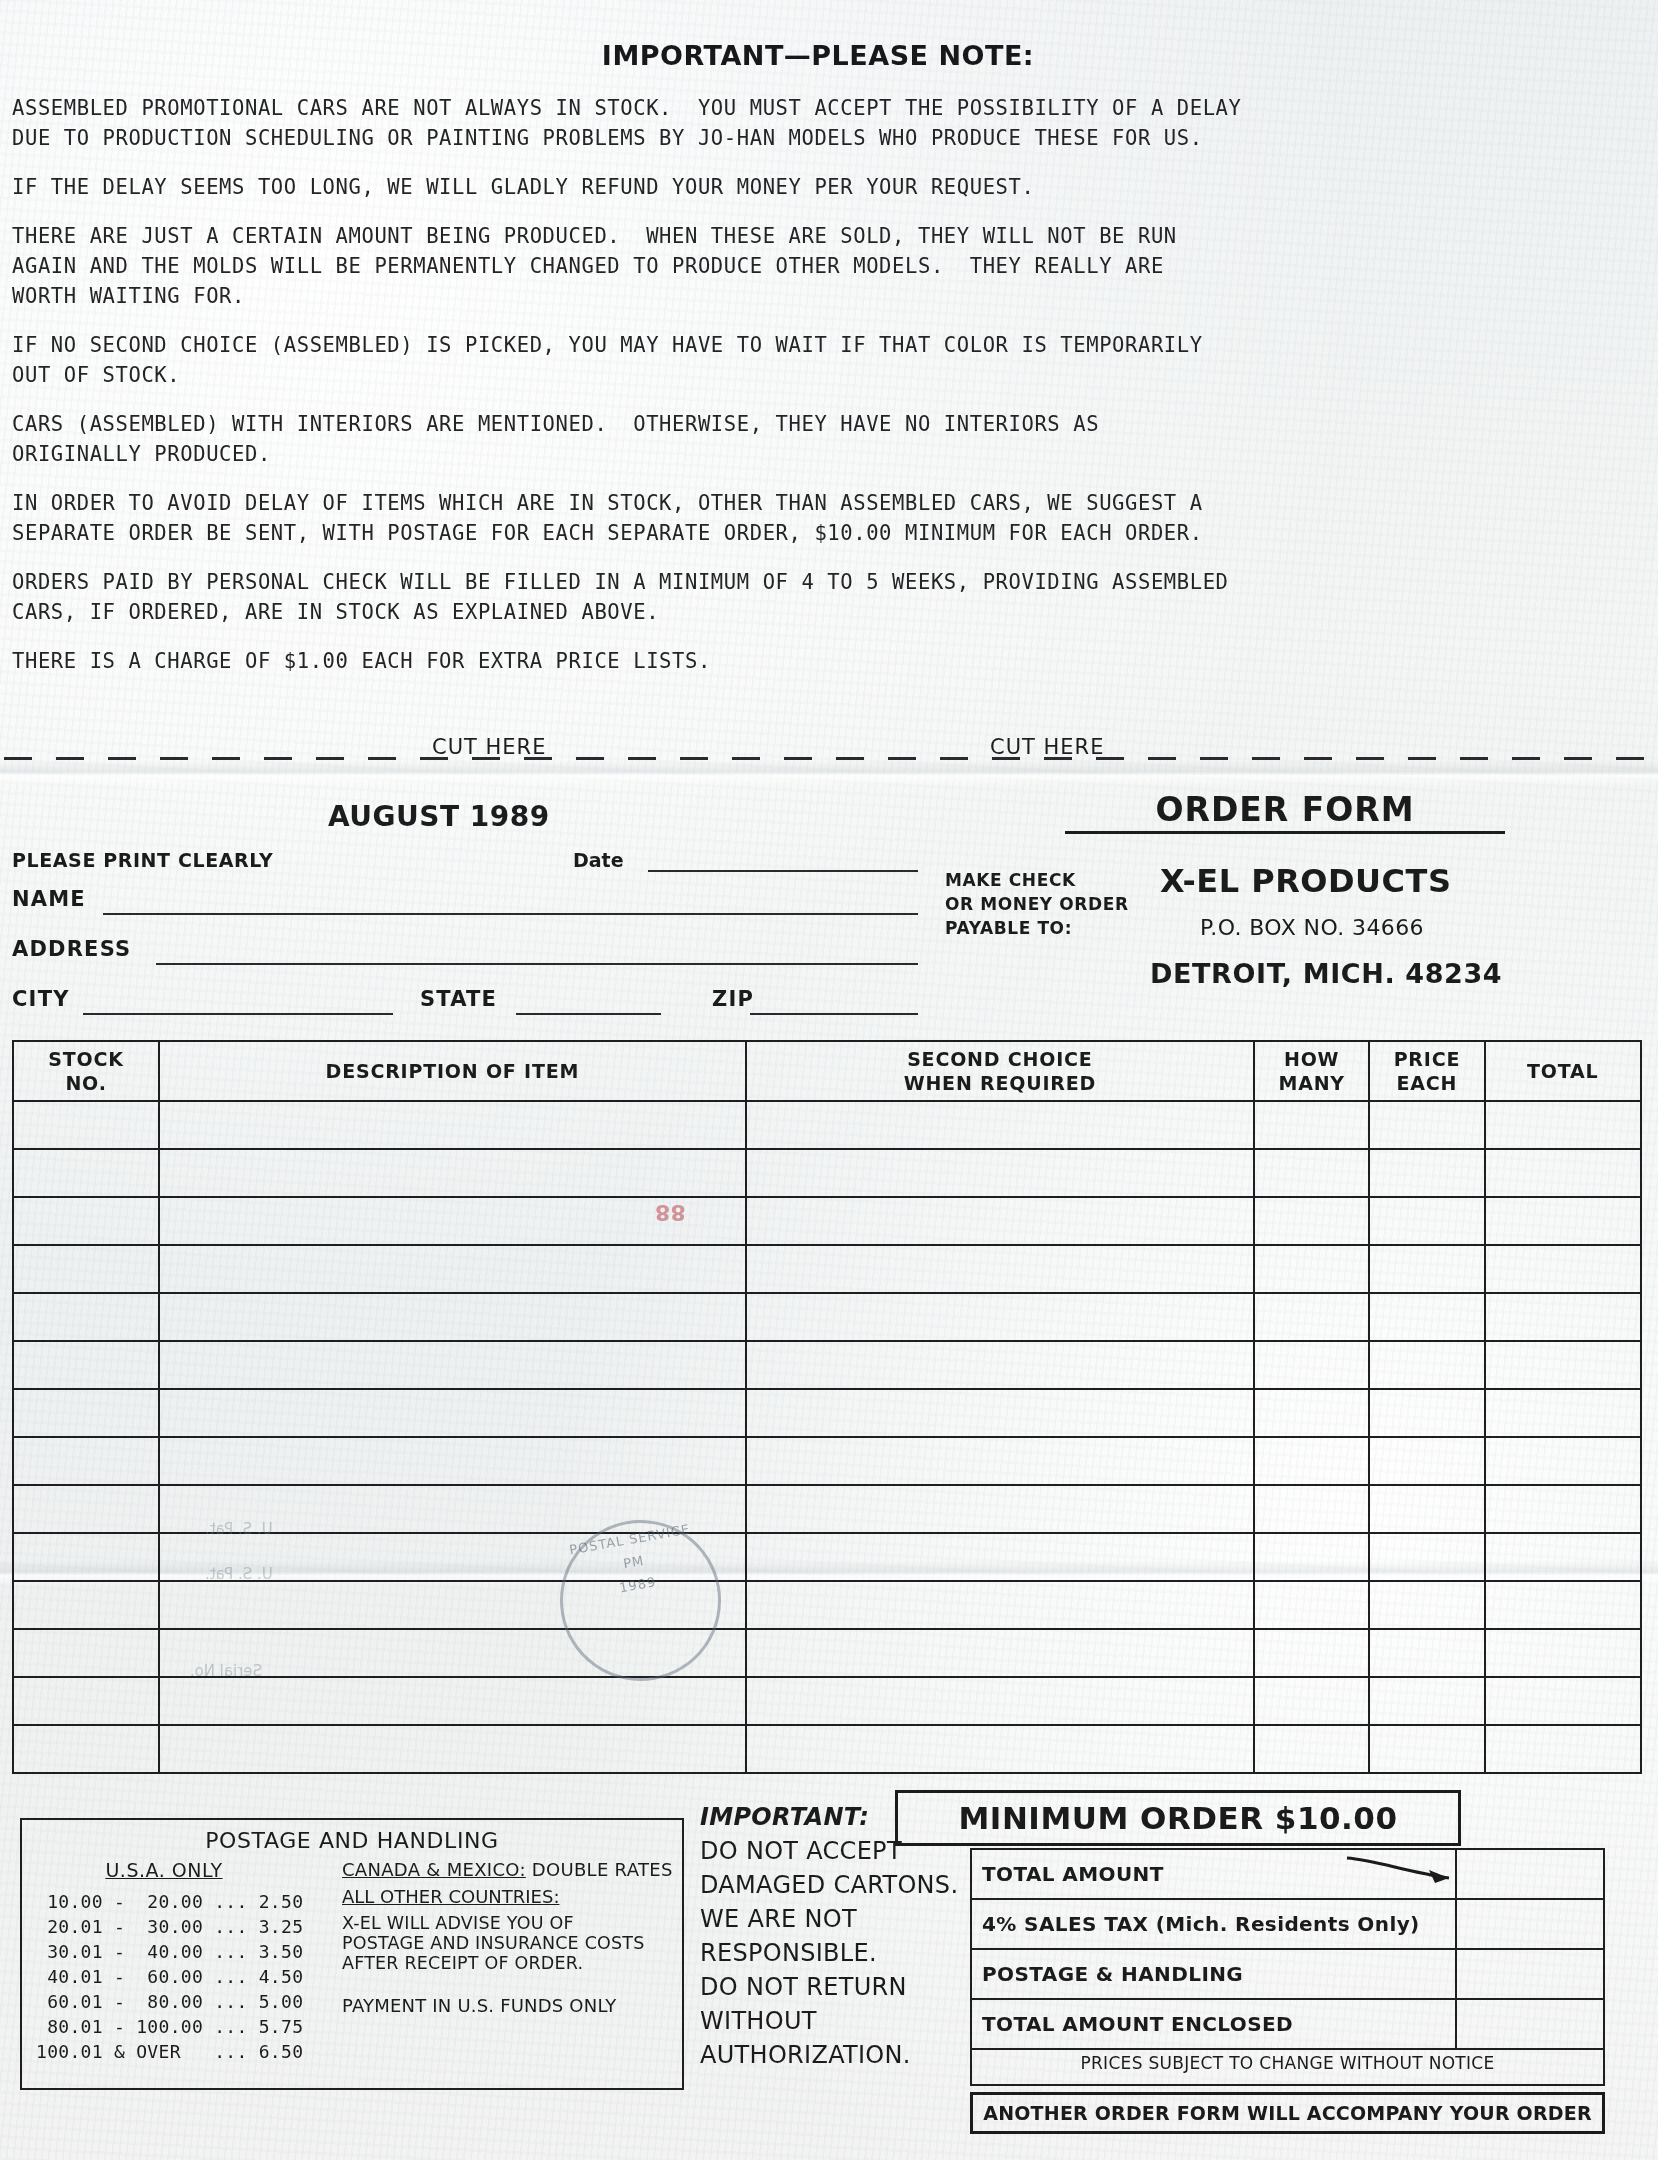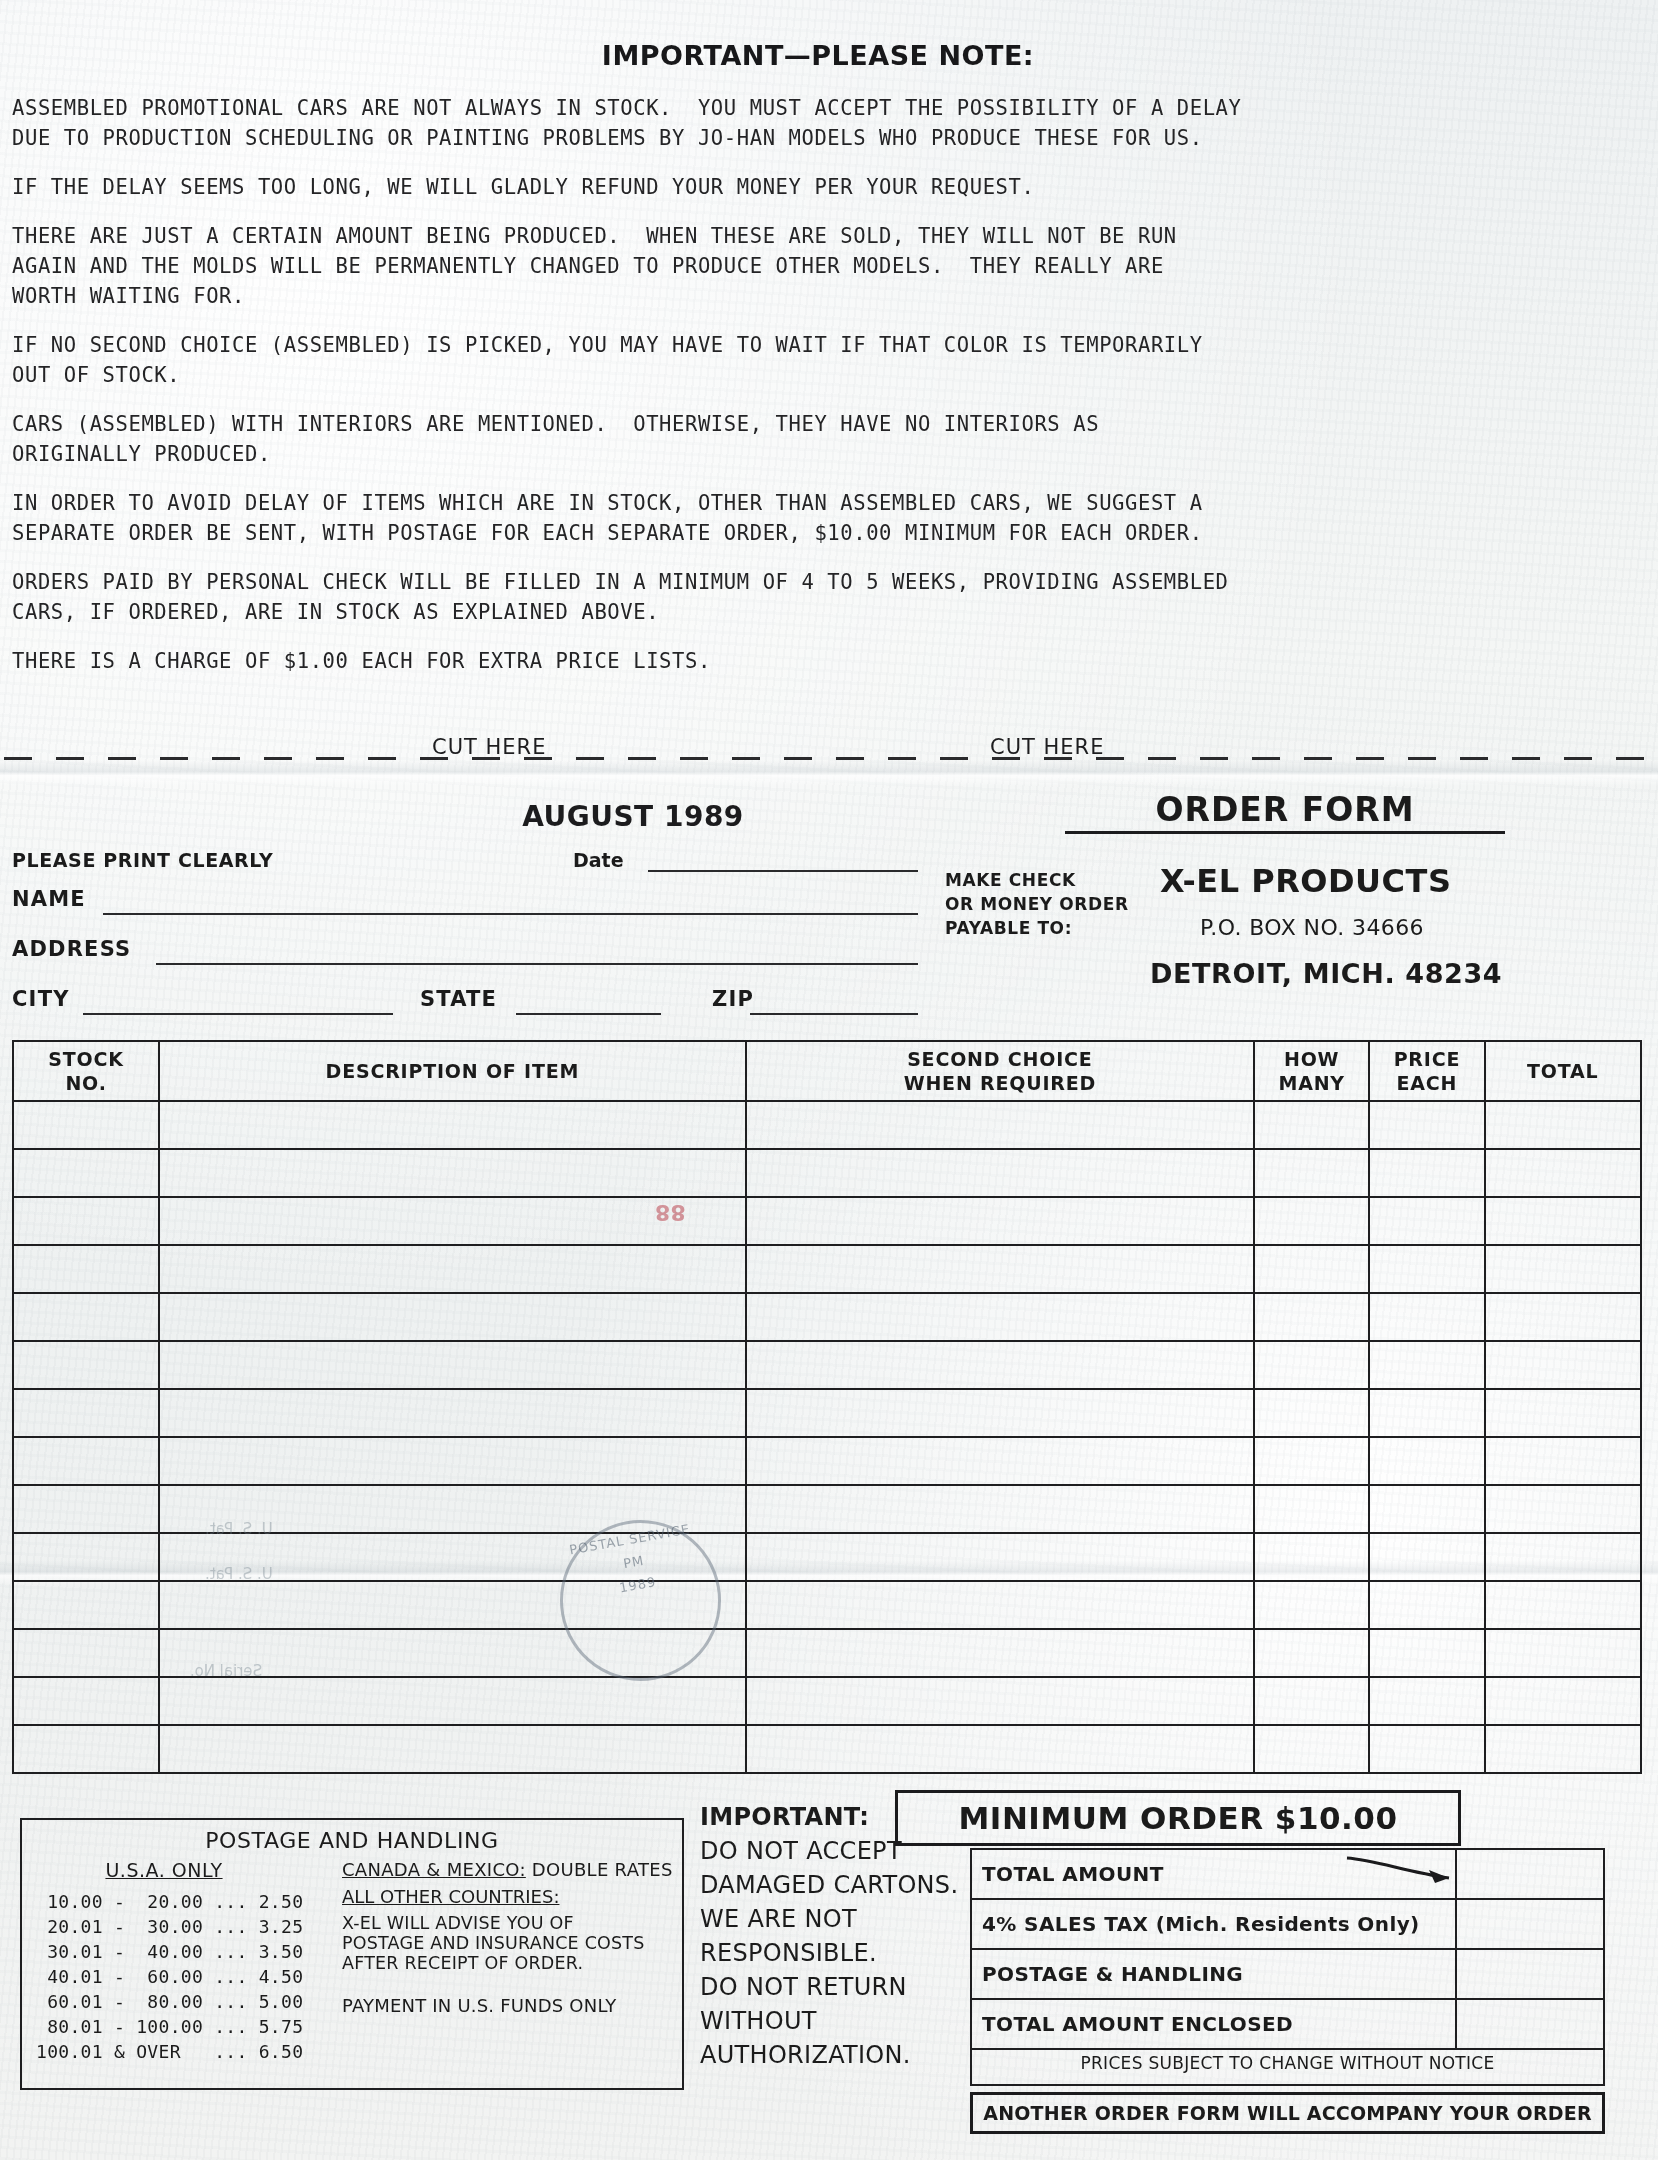--- a/index.html
+++ b/index.html
@@ -101,21 +101,20 @@
     top: 800px;
     width: 930px;
     font-family: "DejaVu Sans", sans-serif;
   }
   .month-year {
     font-size: 28px;
     font-weight: bold;
     letter-spacing: 0.5px;
     margin-left: 320px;
     color: #1c1c1e;
-    text-align: center;
   }
   .print-row {
     position: relative;
     height: 34px;
     margin-top: 10px;
   }
   .print-clearly {
     position: absolute;
     left: 4px; top: 6px;
     font-size: 19px;
@@ -311,20 +310,21 @@
     top: 1800px;
     width: 270px;
     font-family: "DejaVu Sans", sans-serif;
     font-size: 24px;
     line-height: 34px;
     letter-spacing: 0.3px;
   }
   .important-col .hdr {
     font-weight: bold;
     font-size: 24px;
+    font-style: italic;
   }
 
   
   .min-order {
     position: absolute;
     left: 895px;
     top: 1790px;
     width: 560px;
     height: 50px;
     border: 3px solid #1b1b1d;

